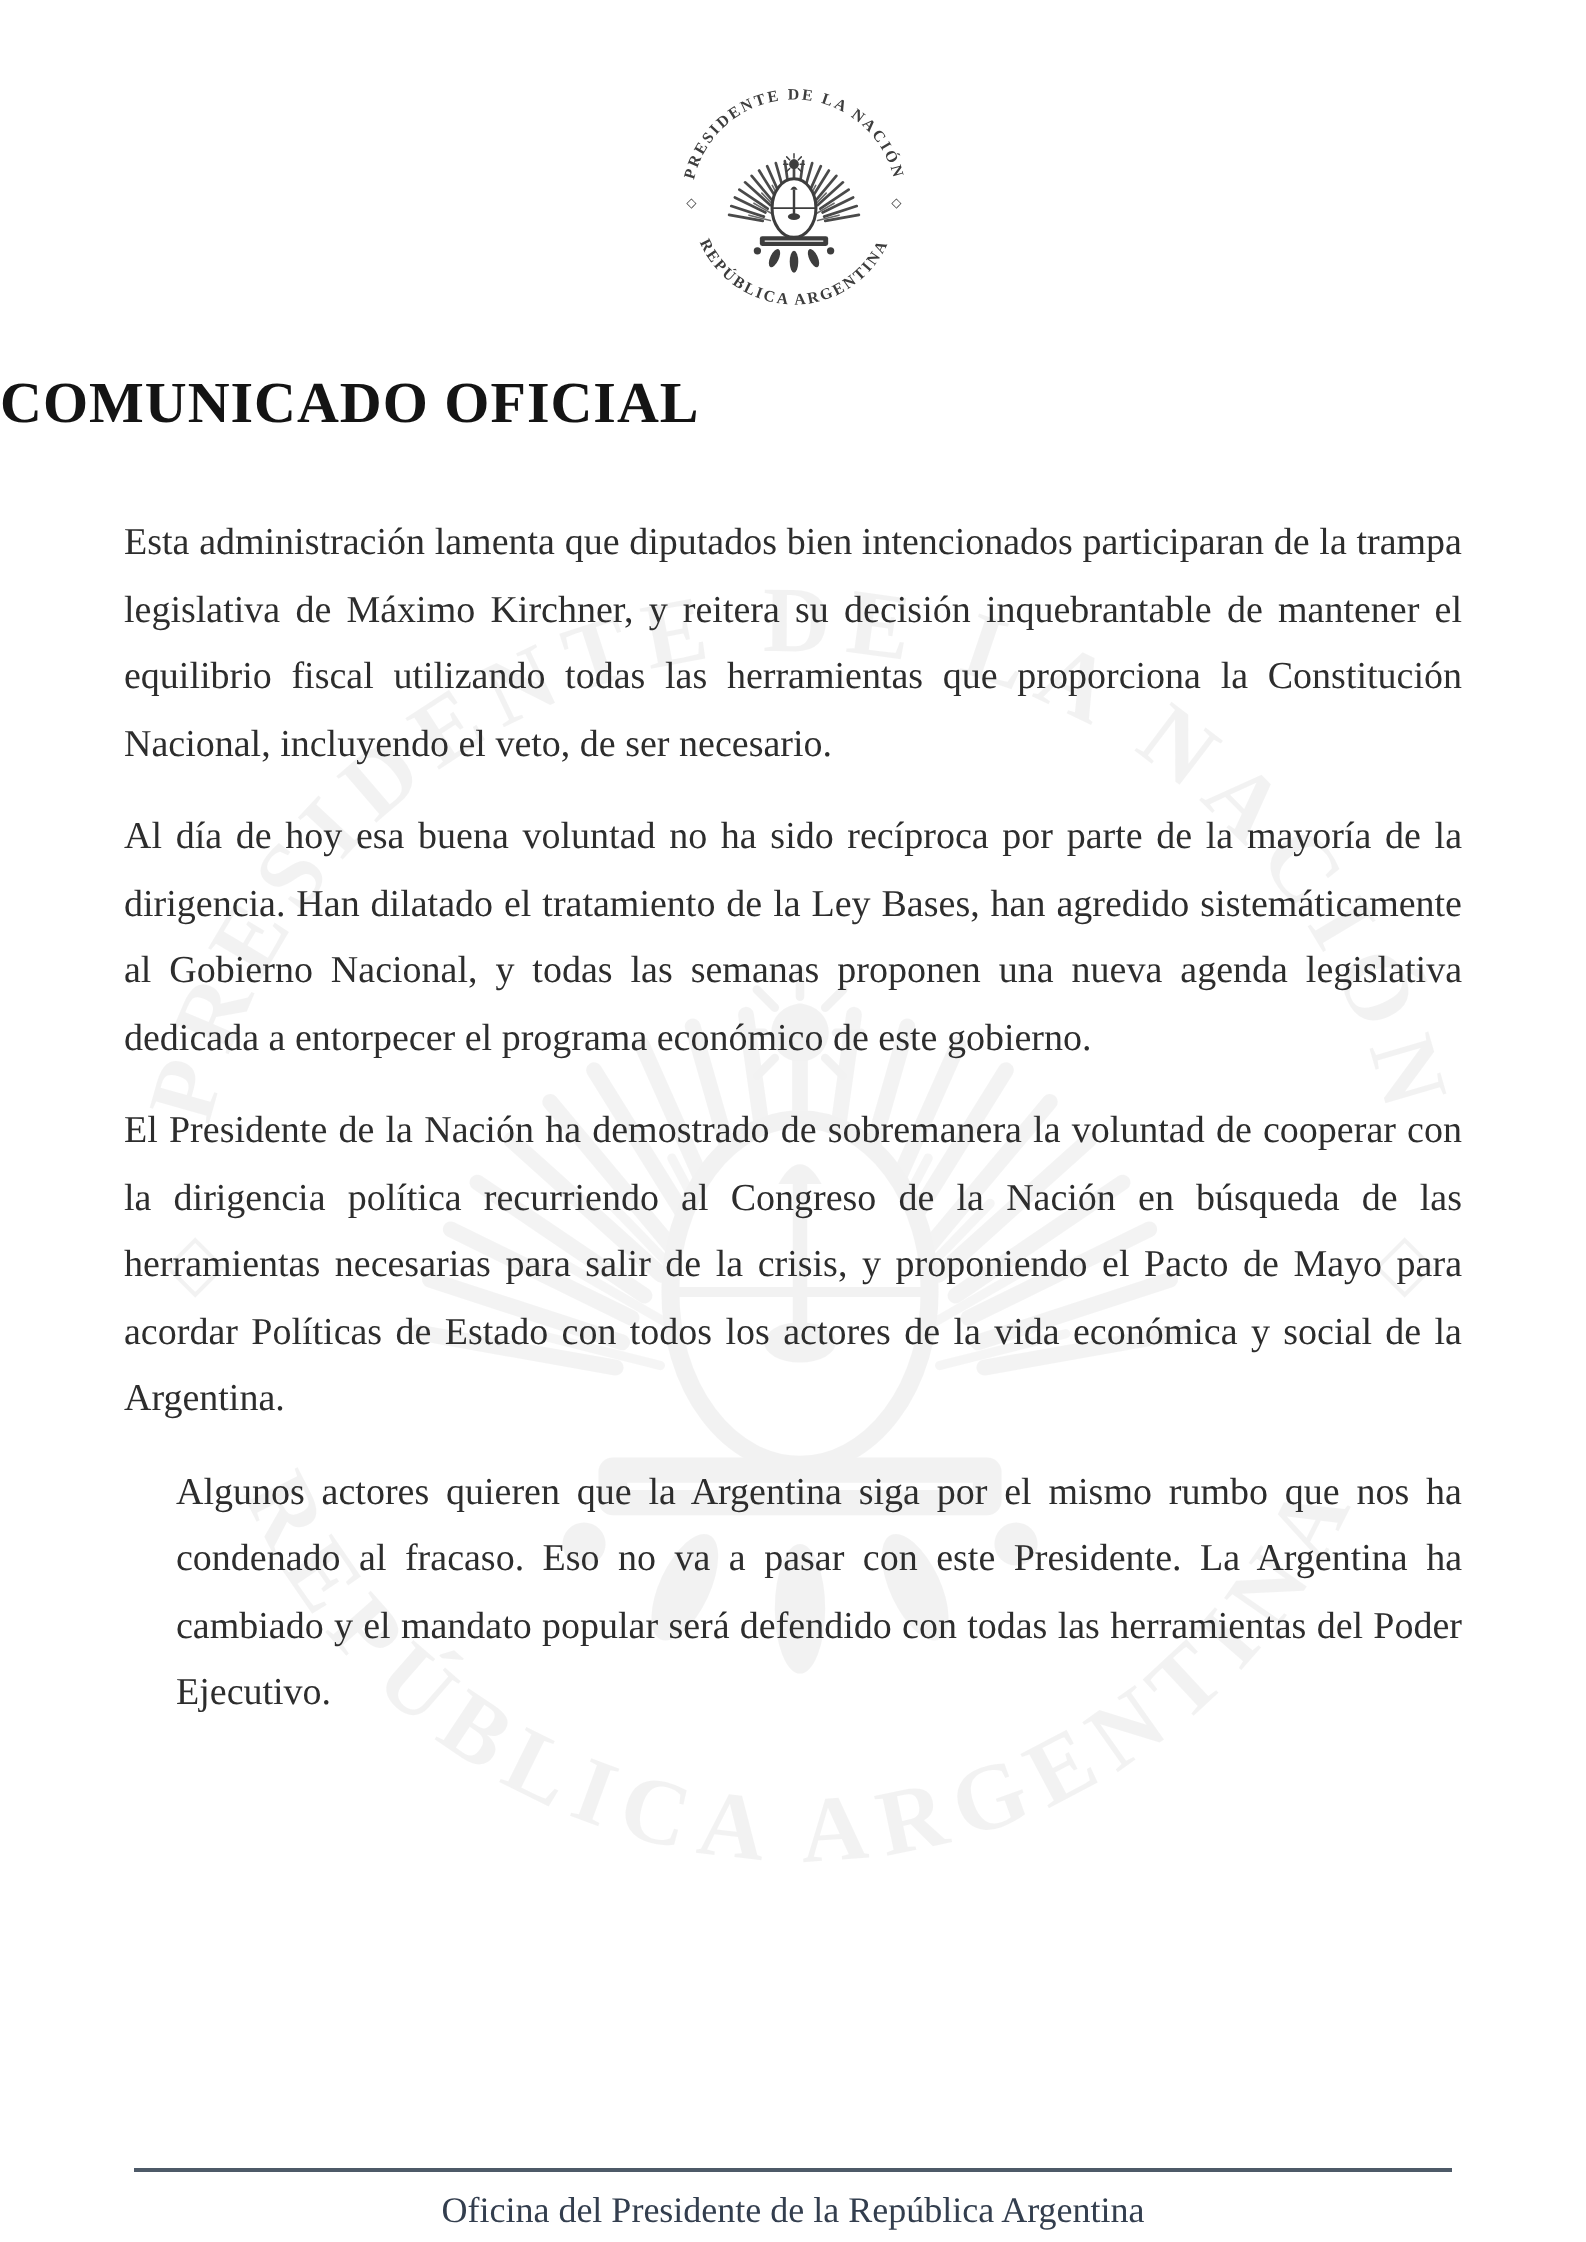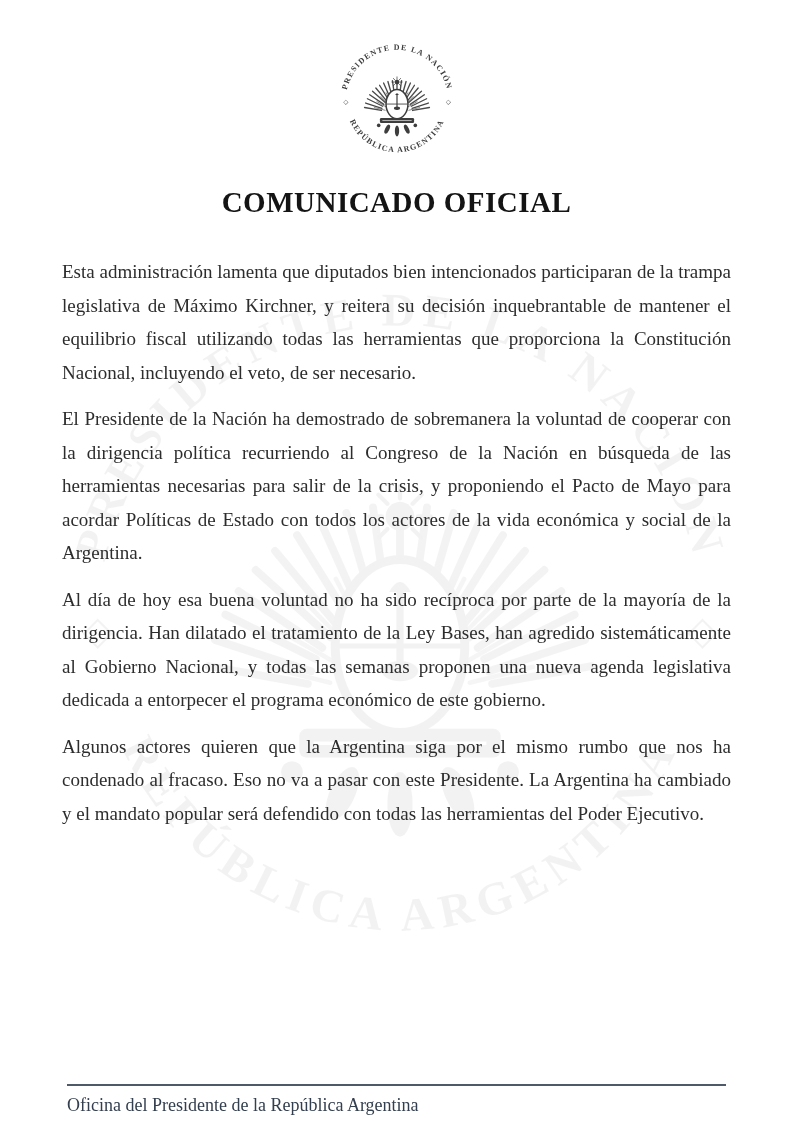--- a/index.html
+++ b/index.html
@@ -28,52 +28,53 @@
 
   .seal {
     display: block;
     margin: 40px auto 0 auto;
     width: 122px;
     height: 122px;
   }
 
   .doc-title {
     margin: 24px 0 0 0;
-    text-align: center;
+    text-align: left;
     font-size: 29px;
     line-height: 33px;
     font-weight: 700;
     letter-spacing: 0.5px;
     color: #141414;
   }
 
   .doc-body {
     margin: 36px 62px 0 62px;
     font-size: 19px;
     line-height: 33.5px;
     text-align: justify;
     color: #2d2d2d;
   }
   .doc-body p { margin: 0 0 13px 0; }
-  .doc-body p:last-child { margin-bottom: 0; }
+  .doc-body p:last-child { margin-bottom: 0; margin-left: 26px; }
 
   .doc-footer {
     position: absolute;
     left: 67px;
     right: 67px;
     top: 1044px;
     z-index: 1;
   }
   .footer-rule {
     border: none;
     border-top: 2px solid #4e5a68;
     margin: 0;
   }
   .footer-text {
     margin-top: 9px;
+    text-align: center;
     font-size: 18px;
     color: #333e4e;
   }
 </style>
 </head>
 <body>
 
 <svg class="defs-holder" aria-hidden="true">
   <defs>
     <symbol id="sealsym" viewBox="0 0 200 200">
@@ -123,22 +124,22 @@
 <div class="page-content">
 
   <svg class="seal" viewBox="0 0 200 200">
     <use href="#sealsym"></use>
   </svg>
 
   <h1 class="doc-title">COMUNICADO OFICIAL</h1>
 
   <main class="doc-body">
     <p>Esta administración lamenta que diputados bien intencionados participaran de la trampa legislativa de Máximo Kirchner, y reitera su decisión inquebrantable de mantener el equilibrio fiscal utilizando todas las herramientas que proporciona la Constitución Nacional, incluyendo el veto, de ser necesario.</p>
+    <p>Al día de hoy esa buena voluntad no ha sido recíproca por parte de la mayoría de la dirigencia. Han dilatado el tratamiento de la Ley Bases, han agredido sistemáticamente al Gobierno Nacional, y todas las semanas proponen una nueva agenda legislativa dedicada a entorpecer el programa económico de este gobierno.</p>
     <p>El Presidente de la Nación ha demostrado de sobremanera la voluntad de cooperar con la dirigencia política recurriendo al Congreso de la Nación en búsqueda de las herramientas necesarias para salir de la crisis, y proponiendo el Pacto de Mayo para acordar Políticas de Estado con todos los actores de la vida económica y social de la Argentina.</p>
-    <p>Al día de hoy esa buena voluntad no ha sido recíproca por parte de la mayoría de la dirigencia. Han dilatado el tratamiento de la Ley Bases, han agredido sistemáticamente al Gobierno Nacional, y todas las semanas proponen una nueva agenda legislativa dedicada a entorpecer el programa económico de este gobierno.</p>
     <p>Algunos actores quieren que la Argentina siga por el mismo rumbo que nos ha condenado al fracaso. Eso no va a pasar con este Presidente. La Argentina ha cambiado y el mandato popular será defendido con todas las herramientas del Poder Ejecutivo.</p>
   </main>
 
   <footer class="doc-footer">
     <hr class="footer-rule">
     <div class="footer-text">Oficina del Presidente de la República Argentina</div>
   </footer>
 
 </div>
 

